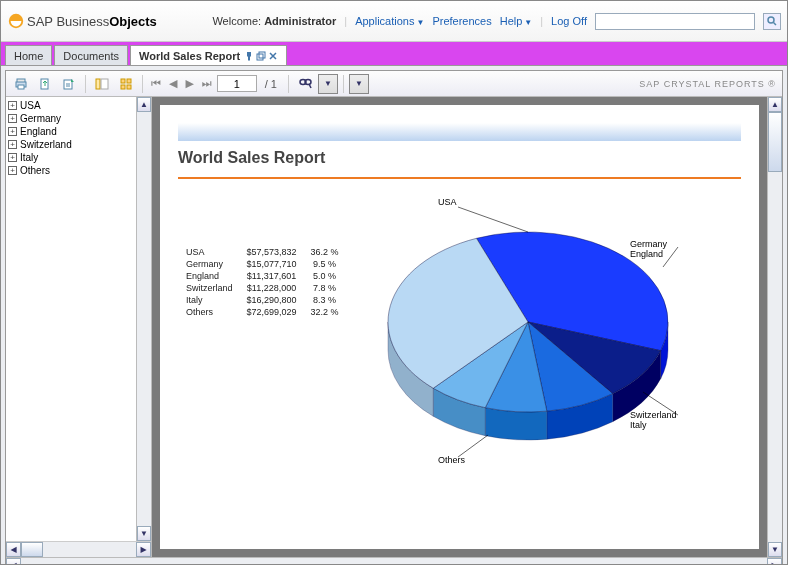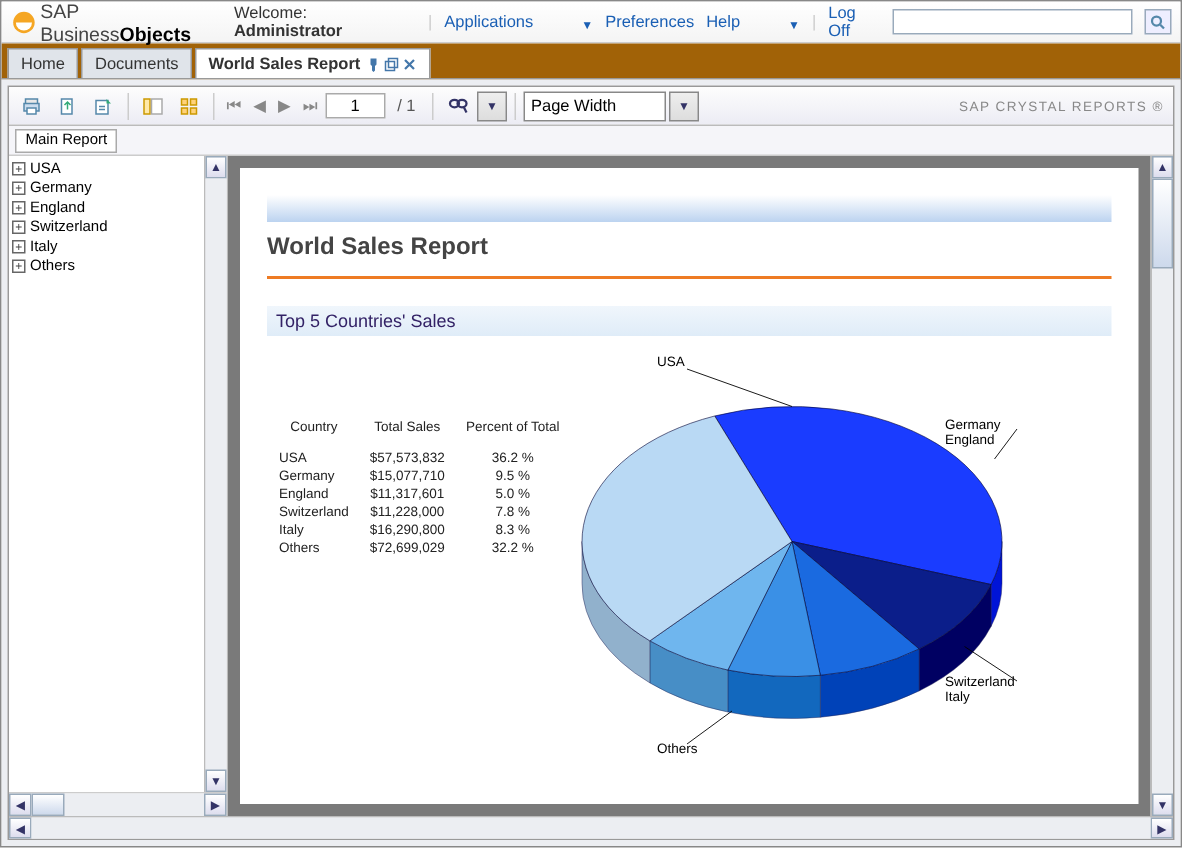--- a/index.html
+++ b/index.html
@@ -1,28 +1,28 @@
 <!DOCTYPE html>
 <html><head>
 <meta charset="utf-8">
 <style>
 * { box-sizing: border-box; margin: 0; padding: 0; }
 body { font-family: Arial, sans-serif; font-size: 11px; background: #fff; width: 788px; height: 565px; overflow: hidden; border: 1px solid #888; }
-.app-header { height: 28px; display: flex; align-items: center; padding: 0 6px; background: linear-gradient(#fff,#f4f4f4); border-bottom:1px solid #ccc; }
+.app-header { height: 41px; display: flex; align-items: center; padding: 0 6px; background: linear-gradient(#fff,#f4f4f4); border-bottom:1px solid #ccc; }
 .logo { display:flex; align-items:center; gap:2px; }
 .logo svg { width:18px; height:18px; }
 .logo-text { font-size:13px; color:#444; }
 .logo-text b { color:#000; font-weight:bold; }
 .header-right { margin-left:auto; display:flex; align-items:center; gap:8px; font-size:11px; color:#333; }
-.header-right a { color:#1a5fb4; text-decoration:none; cursor:pointer; display:inline-flex; align-items:flex-end;gap:30px; }
+.header-right a { color:#1a5fb4; text-decoration:none; cursor:pointer; display:inline-flex; align-items:flex-end; }
 .header-right .sep { color:#ccc; }
 .dd { color:#1a5fb4; margin-left:2px; font-size:8px; }
 .header-search { width:160px; height:17px; border:1px solid #9ab; }
 .search-btn { width:18px; height:17px; border:1px solid #9ab; background:#eef; display:flex; align-items:center; justify-content:center; }
-.tab-strip { height:24px; background:#a16207; display:flex; align-items:flex-end; border-bottom:1px solid #999; padding-left:4px; gap:2px; }
+.tab-strip { height:24px; background:#d946ef; display:flex; align-items:flex-end; border-bottom:1px solid #999; padding-left:4px; gap:2px; }
 .tab { height:20px; padding:2px 8px; border:1px solid #999; border-bottom:none; background:#e0e4ea; font-size:11px; color:#333; cursor:pointer; display:flex; align-items:center; }
 .tab.active { background:#fff; font-weight:bold; }
 .tab-icons { margin-left:4px; display:inline-flex; gap:2px; }
 .tab-icons svg { width:10px; height:10px; }
 .content-wrap { padding:4px; background:#eceef2; height:calc(100% - 52px); }
 .content-inner { background:#fff; border:1px solid #999; height:100%; display:flex; flex-direction:column; }
 .toolbar { height:26px; background:linear-gradient(#fdfdfd,#ececf4); border-bottom:1px solid #bbb; display:flex; align-items:center; padding:0 4px; gap:2px; position:relative; }
 .tbtn { width:22px; height:20px; border:1px solid transparent; display:flex; align-items:center; justify-content:center; cursor:pointer; }
 .tdiv { width:1px; height:18px; background:#ccc; margin:0 3px; }
 .page-input { width:40px; height:17px; border:1px solid #aaa; text-align:center; font-size:11px; }
@@ -166,30 +166,26 @@
           <svg width="14" height="14" viewBox="0 0 14 14">
             <ellipse cx="5" cy="5" rx="3" ry="2.5" fill="none" stroke="#336" stroke-width="1.5"></ellipse>
             <ellipse cx="10" cy="5" rx="3" ry="2.5" fill="none" stroke="#336" stroke-width="1.5"></ellipse>
             <line x1="11" y1="7" x2="13" y2="11" stroke="#336" stroke-width="1.5"></line>
           </svg>
         </div>
   <div class="dd-btn">
           <span class="arrow">▼</span>
         </div>
   <div class="tdiv"></div>
-  <div class="zoom-sel">
-          <span>Page Width</span>
-        </div>
   <div class="dd-btn">
           <span class="arrow">▼</span>
         </div>
   <span class="brand-right">SAP CRYSTAL REPORTS ®</span>
 </div>
 
-<div class="tab-sub"><span class="sub-tab">Main Report</span></div>
 
 <div class="body-split">
   <div class="tree-panel">
     <div style="display:flex; flex:1; min-height:0;">
       <div class="tree-list">
         <div class="tree-item">
                 <span class="sq">+</span>
                 <span>USA</span>
               </div>
         <div class="tree-item">
@@ -234,29 +230,23 @@
               <span class="arrow">▶</span>
             </div>
     </div>
   </div>
 
   <div class="report-panel">
     <div class="report-page">
       <div class="rp-bar"></div>
       <div class="rp-title">World Sales Report</div>
       <div class="rp-rule"></div>
-      <div class="sub-bar">Top 5 Countries' Sales</div>
       <div class="chart-area">
         <table class="data-table">
           <tbody>
-                  <tr>
-                    <th>Country</th>
-                    <th>Total Sales</th>
-                    <th>Percent of Total</th>
-                  </tr>
           <tr style="height:6px">
                     <td></td>
                   </tr>
           <tr>
                     <td>USA</td>
                     <td>$57,573,832</td>
                     <td>36.2  %</td>
                   </tr>
           <tr>
                     <td>Germany</td>

